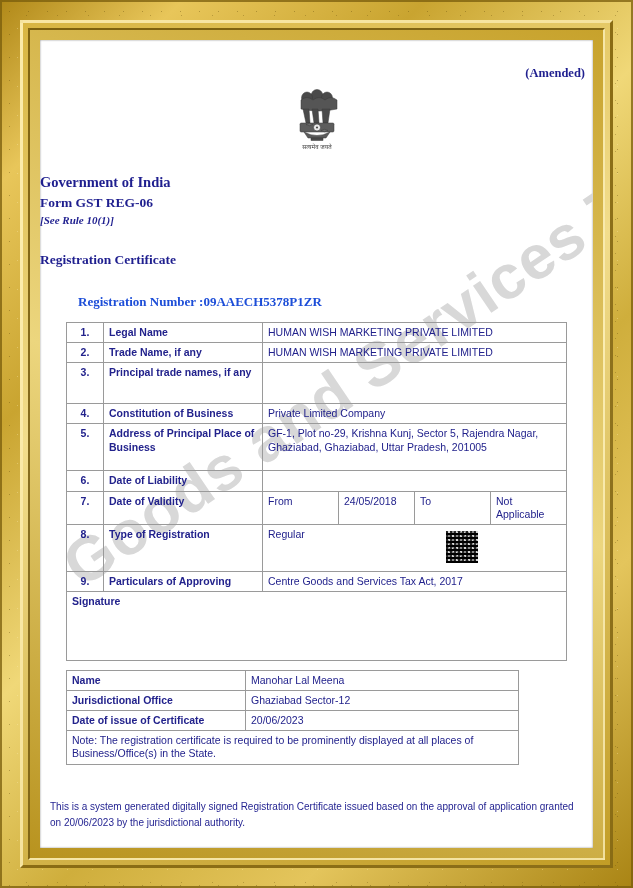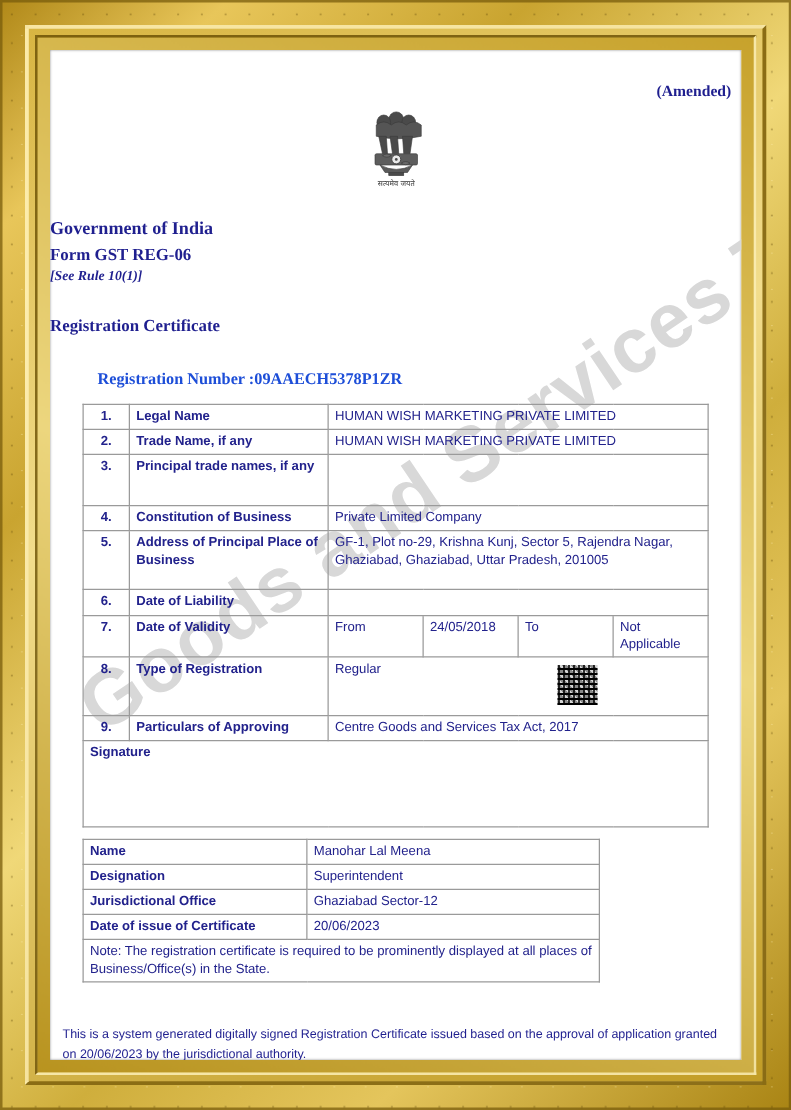--- a/index.html
+++ b/index.html
@@ -209,21 +209,21 @@
       repeating-linear-gradient(45deg, #8a8a8a 0 3px, #d5d5d5 3px 5px);
     background-blend-mode: multiply, multiply, normal;
   }
 
   #signature-cell { height: 62px; }
   #signature-label { font-weight: bold; font-size: 10.5px; }
 
   
   #officer-table {
     margin: 9px 0 0 26px;
-    width: 414px;
+    width: 453px;
     border: 1px solid #9a9a9a;
   }
   #officer-table td {
     border: 1px solid #9a9a9a;
     padding: 3px 5px;
     font-size: 10.5px;
     line-height: 1.25;
     vertical-align: top;
   }
   td.olbl { width: 168px; font-weight: bold; }
@@ -361,24 +361,20 @@
         </tbody>
       </table>
 
       <table id="officer-table">
         <tbody>
           <tr>
             <td class="olbl">Name</td>
             <td class="oval">Manohar Lal Meena</td>
           </tr>
           <tr>
-            <td class="olbl">Designation</td>
-            <td class="oval">Superintendent</td>
-          </tr>
-          <tr>
             <td class="olbl">Jurisdictional Office</td>
             <td class="oval">Ghaziabad Sector-12</td>
           </tr>
           <tr>
             <td class="olbl">Date of issue of Certificate</td>
             <td class="oval">20/06/2023</td>
           </tr>
           <tr>
             <td class="note" colspan="2">Note: The registration certificate is required to be prominently displayed at all places of Business/Office(s) in the State.</td>
           </tr>

